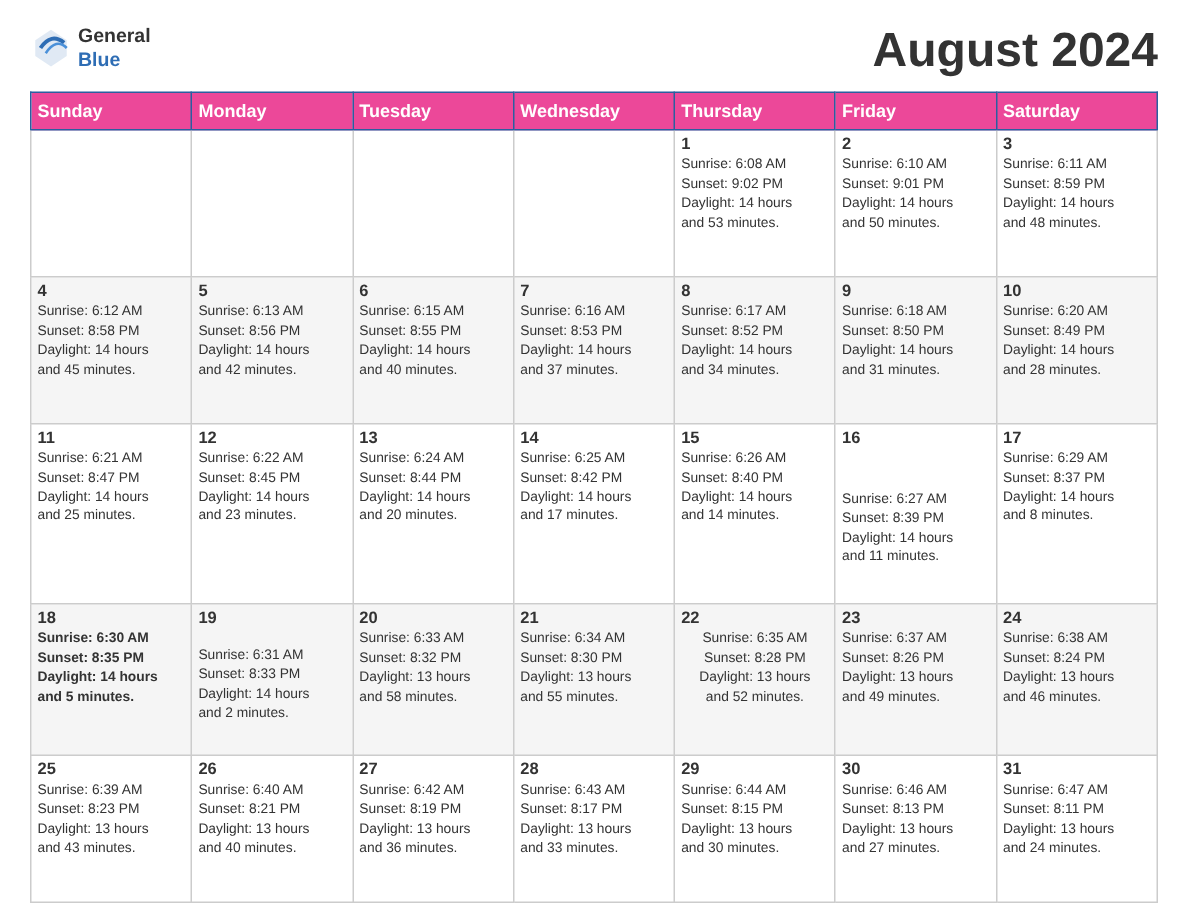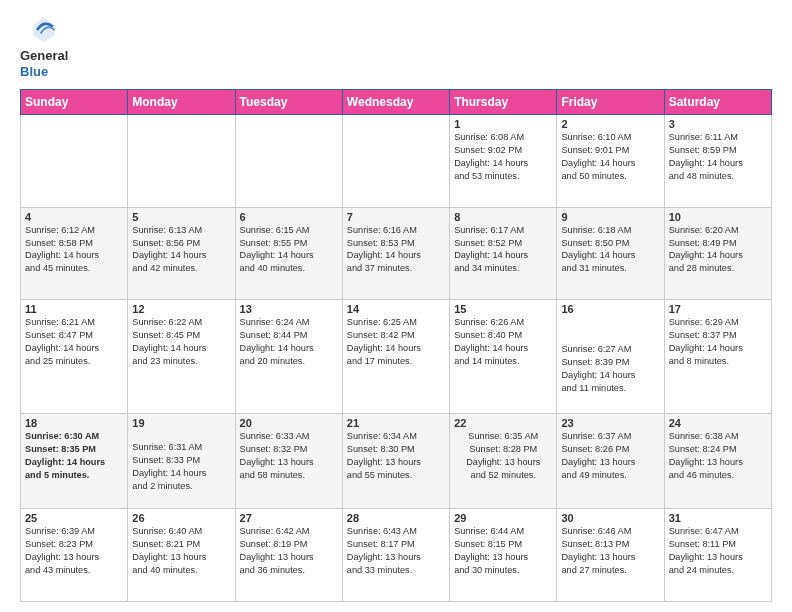--- a/index.html
+++ b/index.html
@@ -20,21 +20,20 @@
     .header {
       display: flex;
       justify-content: space-between;
       align-items: flex-start;
       margin-bottom: 10px;
     }
     .logo {
       display: flex;
       align-items: center;
       gap: 4px;
-      flex-direction: column;
     }
     .logo-text {
       display: flex;
       flex-direction: column;
       font-size: 13px;
       font-weight: bold;
       line-height: 1.2;
     }
     .logo-text .general { color: #333; }
     .logo-text .blue { color: #2e6db4; }
@@ -108,20 +107,21 @@
         <polygon points="16,2 28,10 28,22 16,30 4,22 4,10" fill="#2e6db4" opacity="0.15"></polygon>
         <path d="M8 16 Q16 4 26 12" stroke="#2e6db4" stroke-width="3" fill="none"></path>
         <path d="M12 20 Q20 8 28 16" stroke="#4a90d9" stroke-width="2" fill="none"></path>
       </svg>
       <div class="logo-text">
         <span class="general">General</span>
         <span class="blue">Blue</span>
       </div>
     </div>
     <div class="title-block">
+      <div class="month-title">August 2024</div>
     </div>
   </div>
 
   <table class="calendar">
     <thead>
       <tr>
       <th>Sunday</th>
           <th>Monday</th>
           <th>Tuesday</th>
           <th>Wednesday</th>

